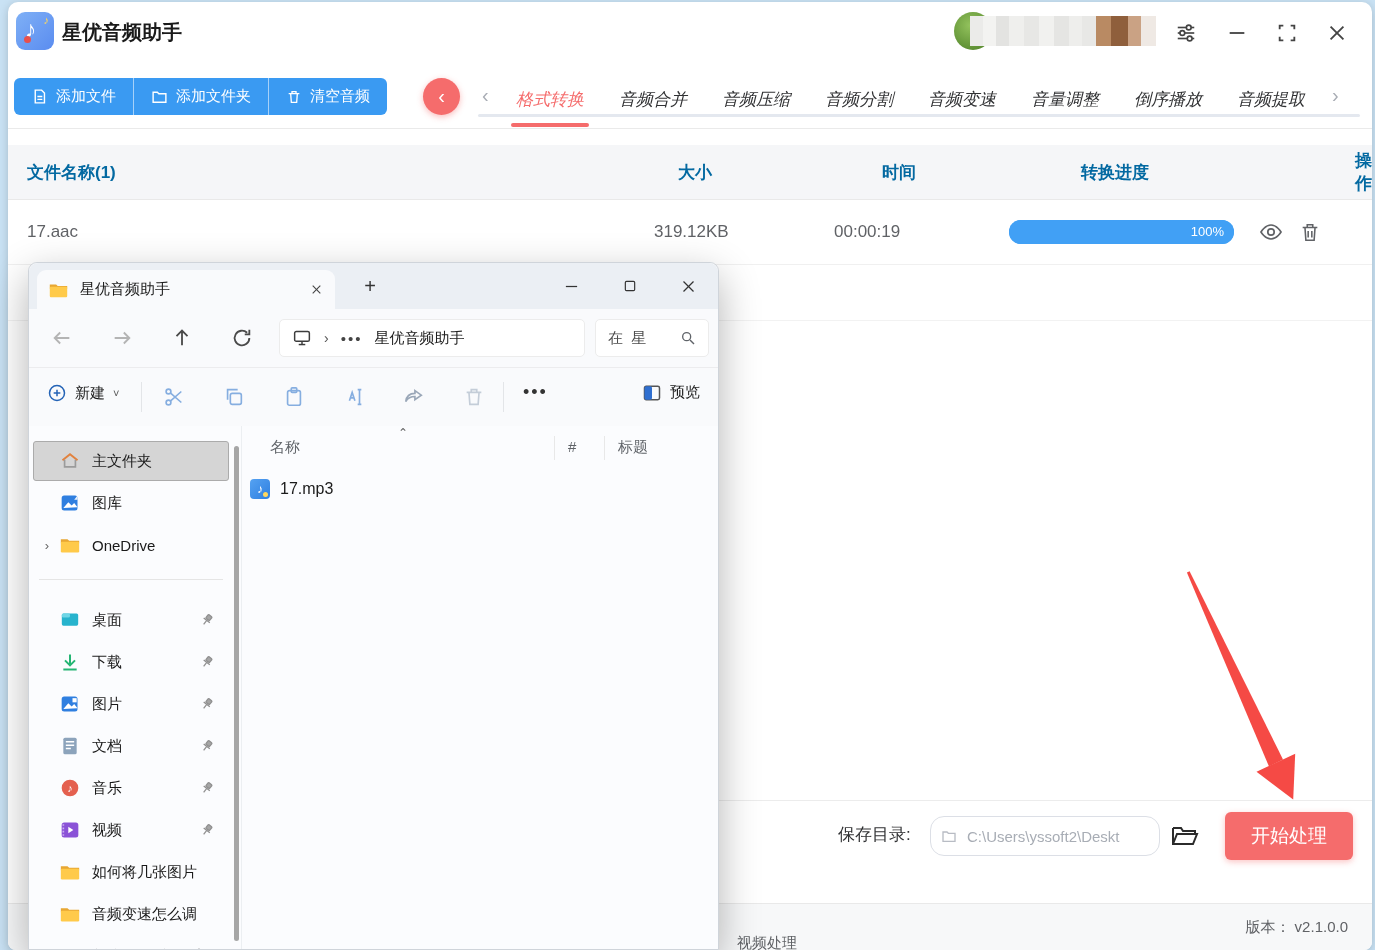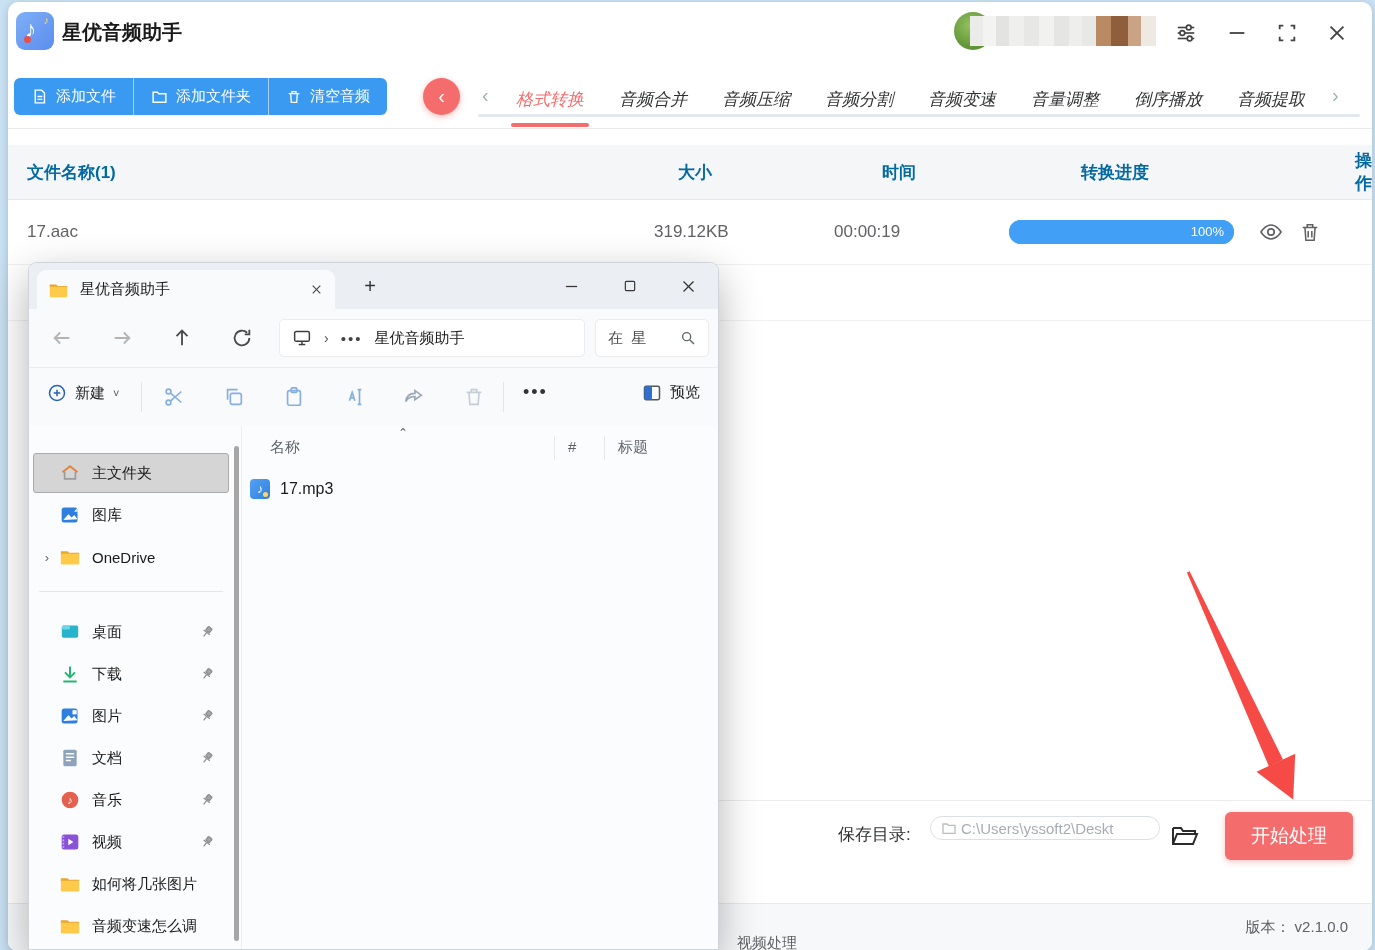--- a/index.html
+++ b/index.html
@@ -45,22 +45,22 @@
   .tdata{height:64px;background:#fff;border-bottom:1px solid #f0f0f0;font-size:17px;color:#606266;}
   .tbl-bottom{position:absolute;left:0;right:0;top:318px;height:1px;background:#f2f2f2;}
   .pbar{width:225px;height:24px;border-radius:12px;background:#41a0f5;position:relative;}
   .pfill{position:absolute;left:0;top:0;bottom:0;border-radius:12px;background:#41a0f5;}
   .plabel{position:absolute;right:10px;top:4px;font-size:13px;color:#fff;}
   .acticons{display:flex;align-items:center;gap:16px;color:#606266;}
 
   
   .save-divider{position:absolute;left:700px;right:0;top:798px;height:1px;background:#ececec;}
   .save-label{position:absolute;left:830px;top:821px;font-size:17px;color:#303133;}
-  .save-input{position:absolute;left:922px;top:814px;width:230px;height:24px;border:1px solid #dcdfe6;border-radius:14px;
-       background:#fff;display:flex;align-items:center;gap:4px;padding:0 10px;box-sizing:border-box;}
+  .save-input{position:absolute;left:922px;top:814px;width:230px;height:40px;border:1px solid #dcdfe6;border-radius:14px;
+       background:#fff;display:flex;align-items:center;gap:10px;padding:0 10px;box-sizing:border-box;}
   .save-input .path{font-size:15px;color:#a8adb5;white-space:nowrap;overflow:hidden;}
   .browse{position:absolute;left:1163px;top:822px;}
   .startbtn{position:absolute;left:1217px;top:810px;width:128px;height:48px;border-radius:6px;background:#f56c6c;
        color:#fff;font-size:19px;display:flex;align-items:center;justify-content:center;box-shadow:0 2px 6px rgba(245,108,108,.4);}
   .appfooter{position:absolute;left:0;right:0;top:901px;bottom:0;background:#f7f8f9;border-top:1px solid #e9e9e9;
        border-radius:0 0 8px 8px;font-size:15px;color:#606266;}
   .appfooter .fl{position:absolute;left:729px;top:30px;}
   .appfooter .fr{position:absolute;right:24px;top:14px;}
 
   
@@ -81,21 +81,21 @@
   .ex-search{position:absolute;left:566px;top:10px;width:114px;height:38px;background:#fff;border:1px solid #ececec;
        border-radius:5px;display:flex;align-items:center;padding:0 12px;box-sizing:border-box;}
   .ex-search .stxt{font-size:15px;color:#4c4c4c;flex:1;letter-spacing:2px;}
   .ex-cmdbar{position:absolute;left:0;right:0;top:104px;height:59px;background:#f9fafc;
        border-top:1px solid #ececee;border-bottom:1px solid #e4e6e9;}
   .cmd{position:absolute;top:18px;}
   .vsep{position:absolute;top:14px;width:1px;height:30px;background:#e3e5e8;}
   .newgrp{position:absolute;left:18px;top:15px;display:flex;align-items:center;gap:8px;font-size:15px;color:#1a1a1a;}
   .prevgrp{position:absolute;right:18px;top:15px;display:flex;align-items:flex-start;gap:8px;font-size:15px;color:#1a1a1a;}
   .ex-body{position:absolute;left:0;right:0;top:163px;bottom:0;background:#fbfcfe;overflow:hidden;}
-  .ex-side{position:absolute;left:0;top:12px;bottom:0;width:204px;padding-top:15px;box-sizing:border-box;}
+  .ex-side{position:absolute;left:0;top:0;bottom:0;width:204px;padding-top:15px;box-sizing:border-box;}
   .sitem{height:38px;margin:0 4px 2px 4px;display:flex;align-items:center;border:1px solid transparent;border-radius:4px;}
   .sitem .chev{width:26px;text-align:center;color:#666;font-size:13px;}
   .sitem .sic{width:20px;margin-right:12px;}
   .sitem .slab{font-size:15px;color:#1a1a1a;flex:1;white-space:nowrap;overflow:hidden;}
   .sitem .pin{margin-right:14px;}
   .sitem.sel{background:#d5d5d5;border-color:#ababab;border-radius:3px;}
   .side-div{height:1px;background:#e5e5e5;margin:14px 10px 20px 10px;}
   .ex-scroll{position:absolute;left:205px;top:20px;bottom:8px;width:5px;background:#a6a6a6;border-radius:3px;}
   .ex-vdiv{position:absolute;left:212px;top:0;bottom:0;width:1px;background:#eceff2;}
   .ex-files{position:absolute;left:213px;right:0;top:0;bottom:0;}

